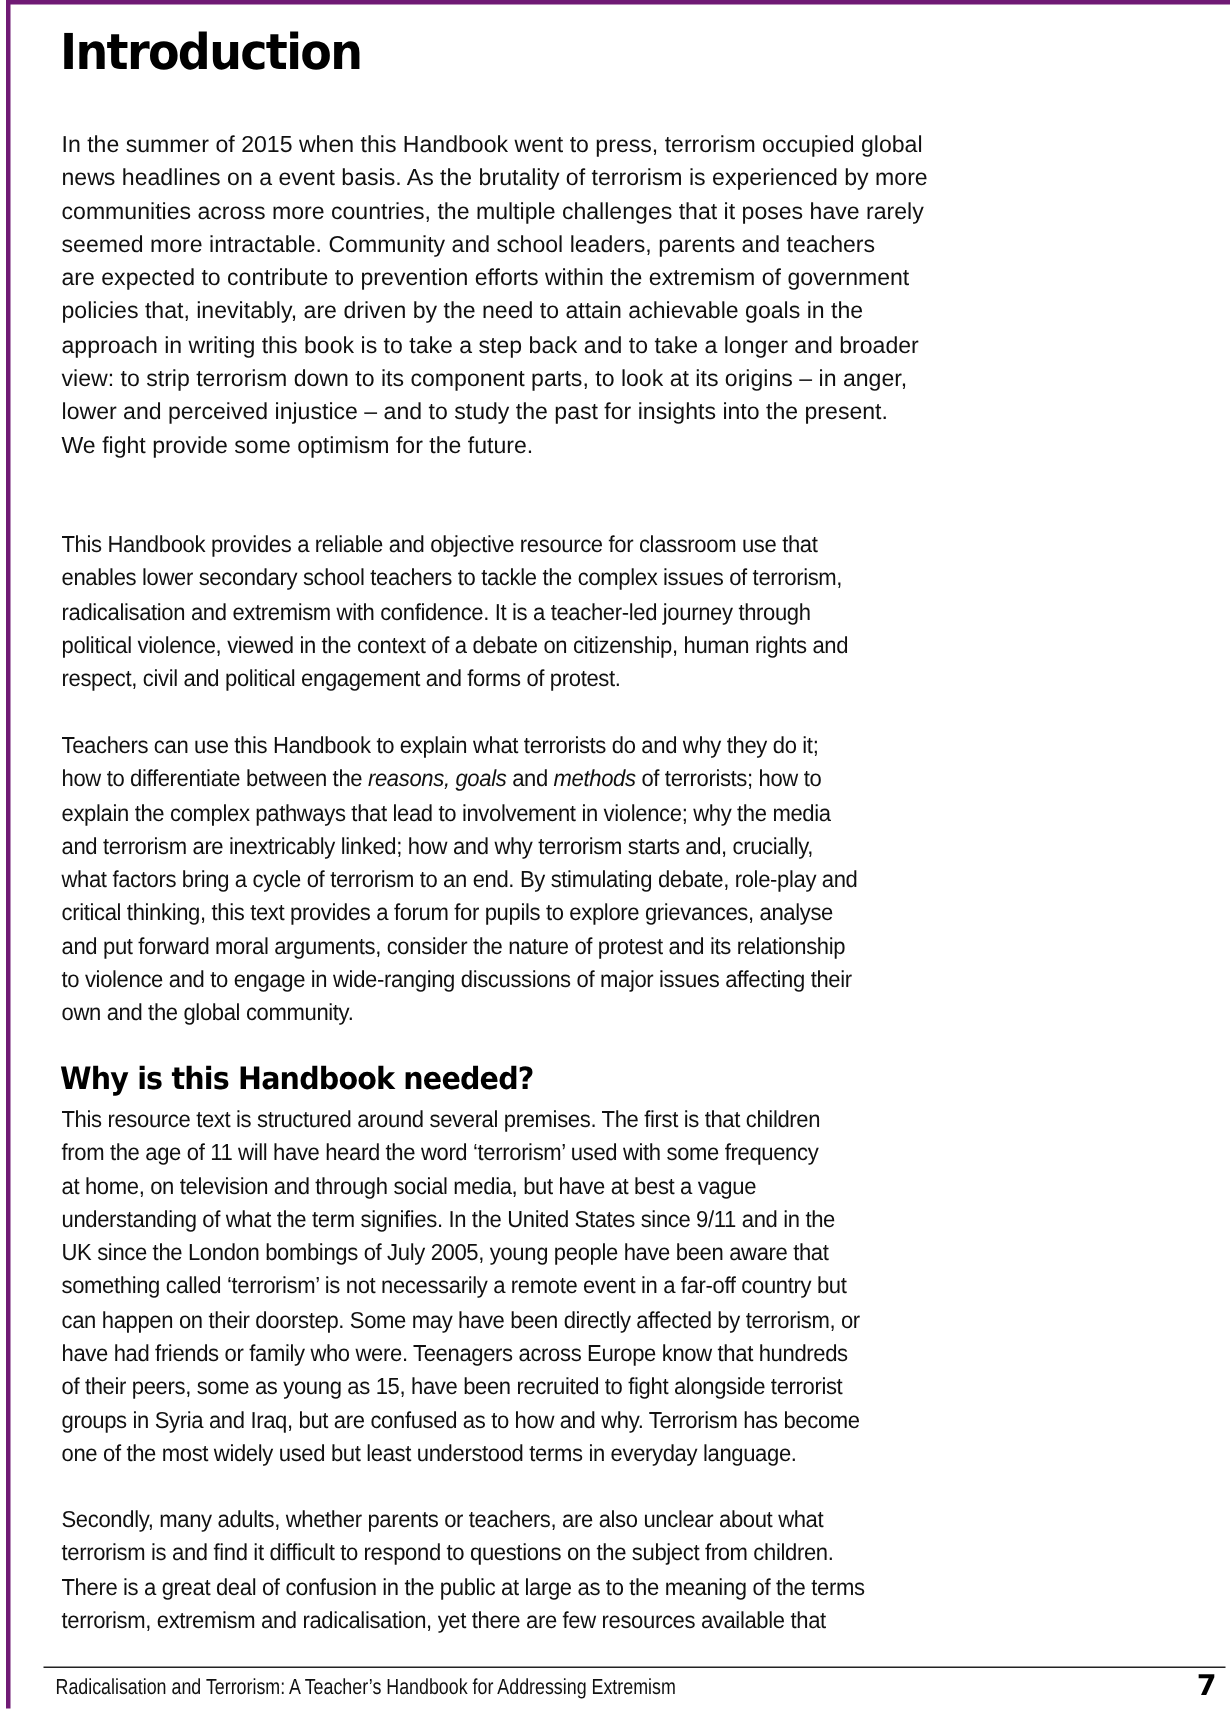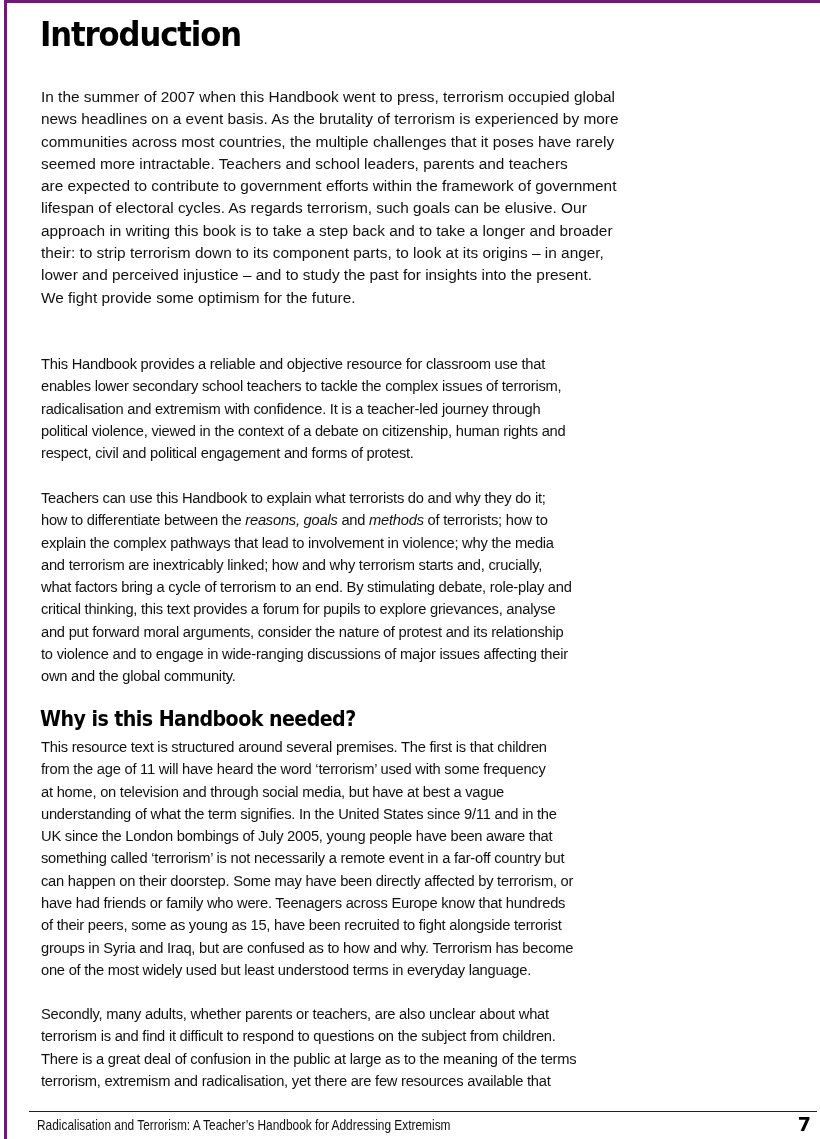--- a/index.html
+++ b/index.html
@@ -47,28 +47,28 @@
     em { font-style: italic; }
   </style>
 </head>
 <body>
 
 <div class="page">
 
   <h1 class="h1">Introduction</h1>
 
   <div class="body-text" style="top:83px;">
-    <span class="line">In the summer of 2007 when this Handbook went to press, terrorism occupied global</span>
+    <span class="line">In the summer of 2015 when this Handbook went to press, terrorism occupied global</span>
     <span class="line">news headlines on a event basis. As the brutality of terrorism is experienced by more</span>
-    <span class="line">communities across most countries, the multiple challenges that it poses have rarely</span>
-    <span class="line">seemed more intractable. Teachers and school leaders, parents and teachers</span>
-    <span class="line">are expected to contribute to government efforts within the framework of government</span>
-    <span class="line">lifespan of electoral cycles. As regards terrorism, such goals can be elusive. Our</span>
+    <span class="line">communities across more countries, the multiple challenges that it poses have rarely</span>
+    <span class="line">seemed more intractable. Community and school leaders, parents and teachers</span>
+    <span class="line">are expected to contribute to prevention efforts within the extremism of government</span>
+    <span class="line">policies that, inevitably, are driven by the need to attain achievable goals in the</span>
     <span class="line">approach in writing this book is to take a step back and to take a longer and broader</span>
-    <span class="line">their: to strip terrorism down to its component parts, to look at its origins – in anger,</span>
+    <span class="line">view: to strip terrorism down to its component parts, to look at its origins – in anger,</span>
     <span class="line">lower and perceived injustice – and to study the past for insights into the present.</span>
     <span class="line">We fight provide some optimism for the future.</span>
   </div>
 
   <div class="body-text condensed" style="top:350px;">
     <span class="line">This Handbook provides a reliable and objective resource for classroom use that</span>
     <span class="line">enables lower secondary school teachers to tackle the complex issues of terrorism,</span>
     <span class="line">radicalisation and extremism with confidence. It is a teacher-led journey through</span>
     <span class="line">political violence, viewed in the context of a debate on citizenship, human rights and</span>
     <span class="line">respect, civil and political engagement and forms of protest.</span>

